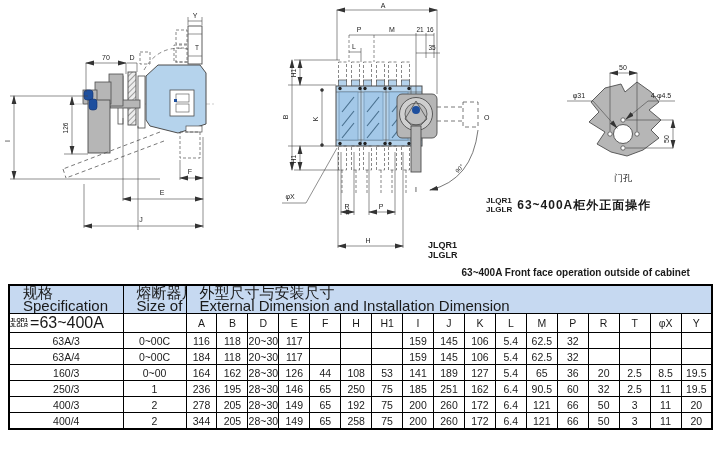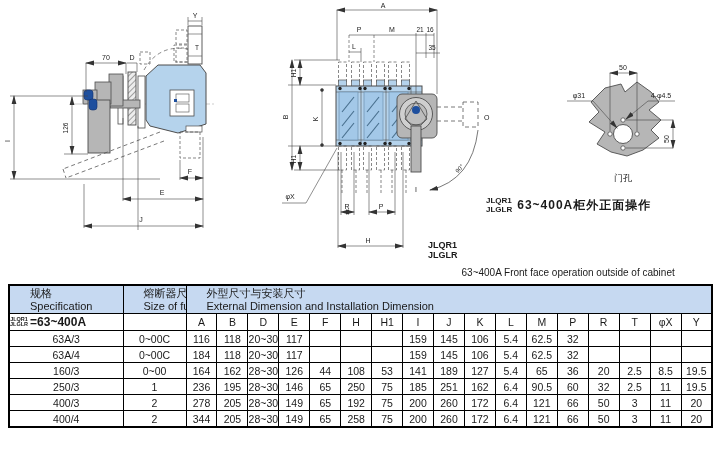--- a/index.html
+++ b/index.html
@@ -12,40 +12,40 @@
   svg text{font-family:"Liberation Sans",sans-serif;fill:#222;}
 
   
   .cap{position:absolute;display:flex;align-items:center;}
   .cap .models{display:flex;flex-direction:column;font-weight:bold;}
   .cap-cn{left:486px;top:196px;gap:5px;}
   .cap-cn .models{font-size:8px;line-height:9px;}
   .cap-cn .txt{font-size:12px;font-weight:bold;letter-spacing:1px;}
   .cap-en{left:428px;top:222px;gap:4px;}
   .cap-en .models{font-size:9px;line-height:10px;}
-  .cap-en .txt{font-size:10px;font-weight:normal;margin-top:45px;}
+  .cap-en .txt{font-size:10px;font-weight:bold;margin-top:45px;}
 
   
   table.spec{
     border-collapse:collapse;table-layout:fixed;width:705px;margin:2px 0 0 8px;
     font-size:10.5px;border:2px solid #000;
   }
   table.spec td{
     border:1px solid #000;padding:0;text-align:center;height:15px;
     overflow:hidden;white-space:nowrap;
   }
   tr.hdr td{
-    background:var(--hdrbg,#c6d9f1);text-align:left;padding:1px 20px;height:auto;
-    font-size:11px;line-height:12.5px;
+    background:var(--hdrbg,#c6d9f1);text-align:left;padding:1px 13px;height:auto;
+    font-size:15px;line-height:12.5px;
   }
   tr.sub td{height:16px;}
   td.model-cell{text-align:left;padding:0 3px;}
   td.model-cell .wrap{display:flex;align-items:center;gap:2px;}
   td.model-cell .models{display:flex;flex-direction:column;font-size:5.5px;line-height:5.5px;font-weight:bold;}
-  td.model-cell .range{font-size:12px;font-weight:bold;}
+  td.model-cell .range{font-size:16px;}
   td.spec-cell{text-align:left;padding-left:6px;}
   col.c-spec{width:114px;} col.c-fuse{width:63px;}
 </style>
 </head>
 <body>
 
 <div class="top-area">
 
   <svg class="drw" style="left:0;top:0" width="230" height="250" viewBox="0 0 230 250">
     <defs>

